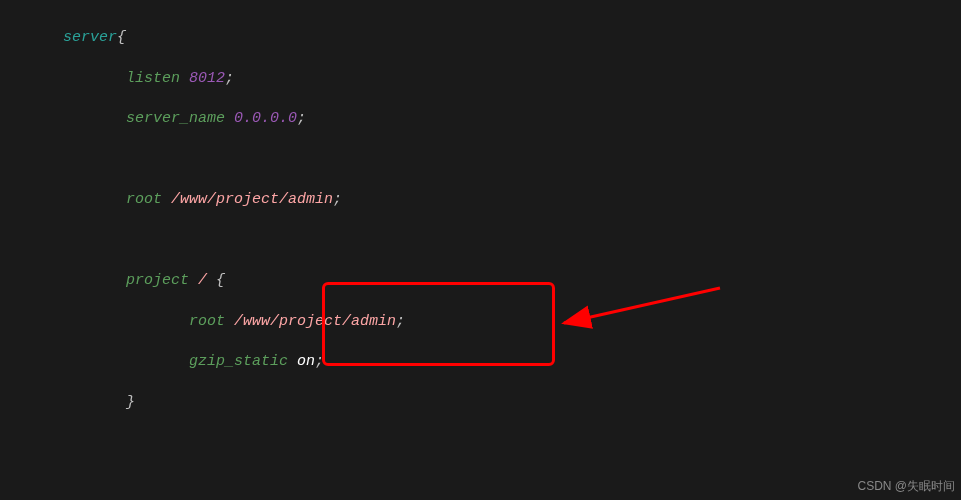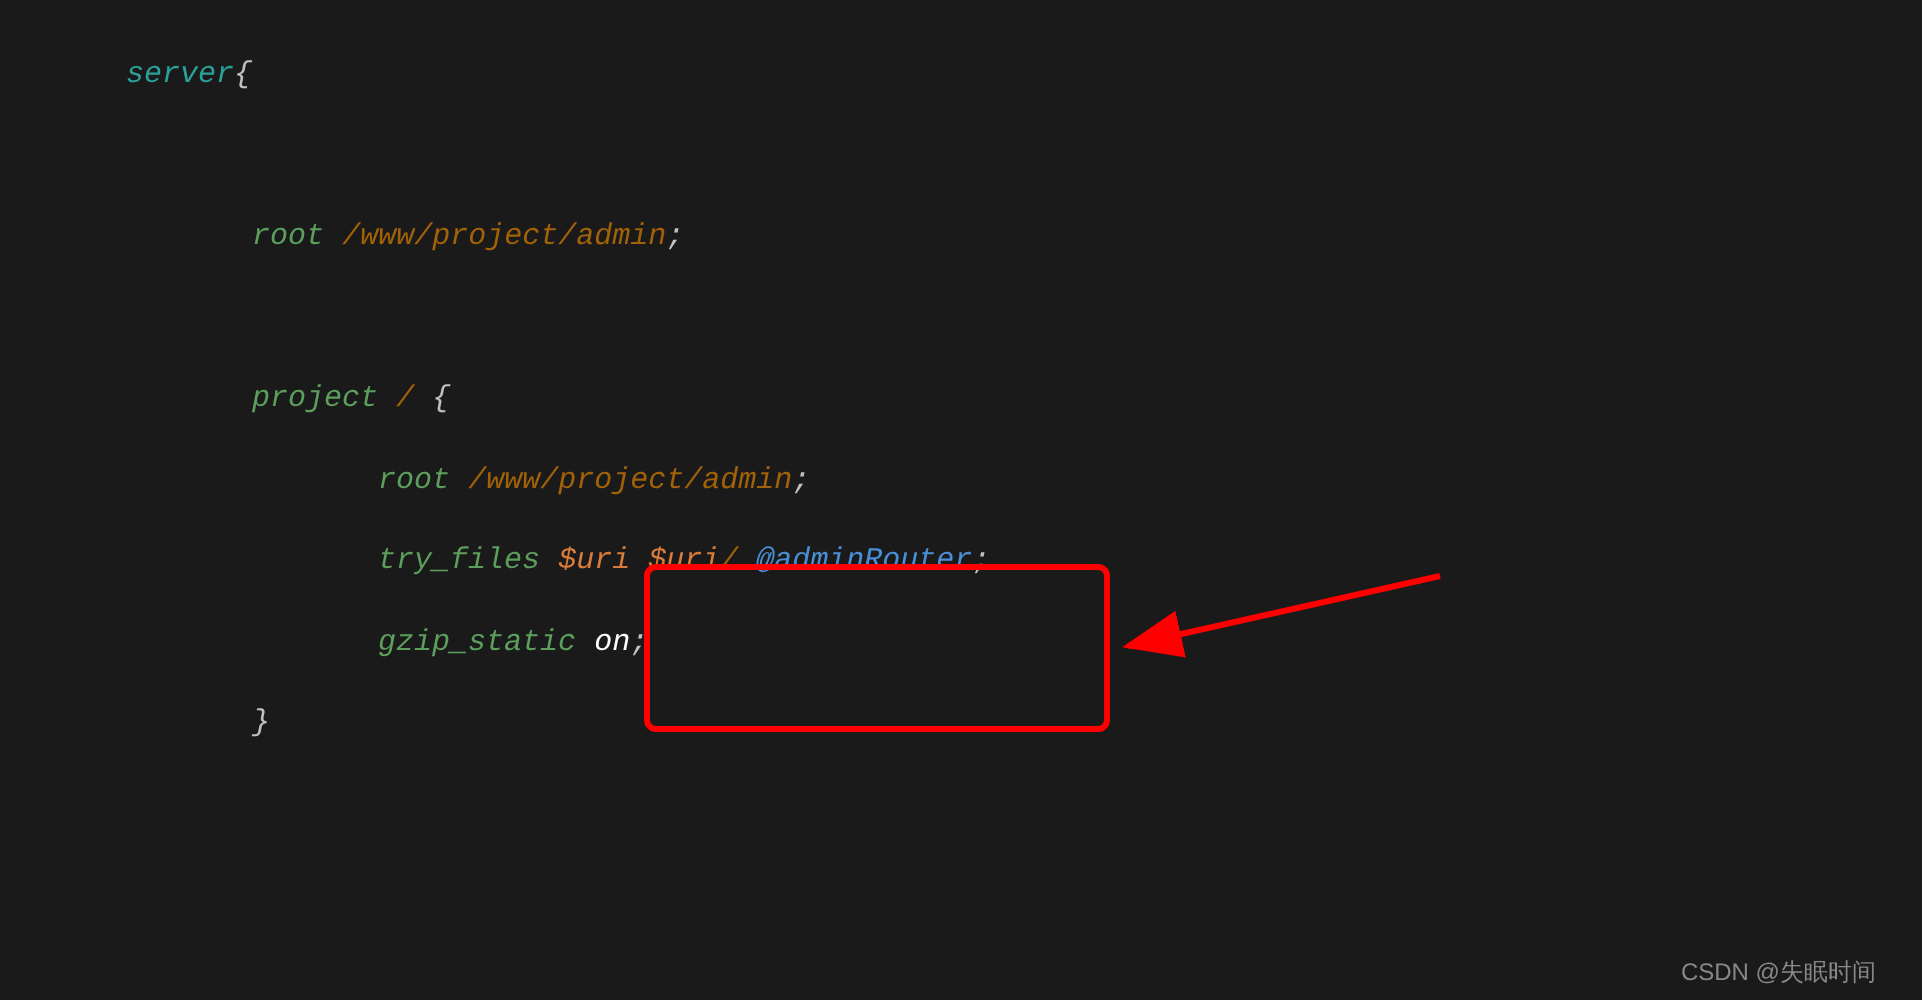--- a/index.html
+++ b/index.html
@@ -25,53 +25,54 @@
     .line {
       display: block;
       font-style: italic;
     }
     .kw-teal { color: #2aa198; }
     .kw-blue { color: #4a8fd6; }
     .kw-green { color: #5c9e5c; }
     .purple { color: #9b59b6; }
     .yellow { color: #ffffff; }
     .dollar { color: #d87c3a; }
-    .white { color: #a16207; }
+    .white { color: #fca5a5; }
     .punct { color: #c0c0c0; }
     .red-box {
       position: absolute;
       border: 3px solid #ff0000;
       border-radius: 6px;
       pointer-events: none;
     }
     .arrow-svg {
       position: absolute;
       pointer-events: none;
     }
     .watermark {
       position: absolute;
       bottom: 6px;
-      right: 23px;
+      right: 6px;
       font-size: 12px;
       color: #888;
       font-family: sans-serif;
       margin-top: 26px;
     }
   </style>
 </head>
 <body>
 
 <div class="code-container">
 <span class="line">       <span class="kw-teal">server</span><span class="punct">{</span></span>
+<span class="line">              <span class="kw-green">listen</span> <span class="purple">8012</span><span class="punct">;</span></span>
+<span class="line">              <span class="kw-green">server_name</span> <span class="purple">0.0.0.0</span><span class="punct">;</span></span>
 <span class="line"> </span>
 <span class="line">              <span class="kw-green">root</span> <span class="white">/www/project/admin</span><span class="punct">;</span></span>
 <span class="line"> </span>
 <span class="line">              <span class="kw-green">project</span> <span class="white">/</span> <span class="punct">{</span></span>
 <span class="line">                     <span class="kw-green">root</span> <span class="white">/www/project/admin</span><span class="punct">;</span></span>
-<span class="line">                     <span class="kw-green">try_files</span> <span class="dollar">$uri</span> <span class="dollar">$uri</span><span class="white">/</span> <span class="kw-blue">@adminRouter</span><span class="punct">;</span></span>
 <span class="line">                     <span class="kw-green">gzip_static</span> <span class="yellow">on</span><span class="punct">;</span></span>
 <span class="line">              <span class="punct">}</span></span>
 
 
 
 
 
 
 
 

